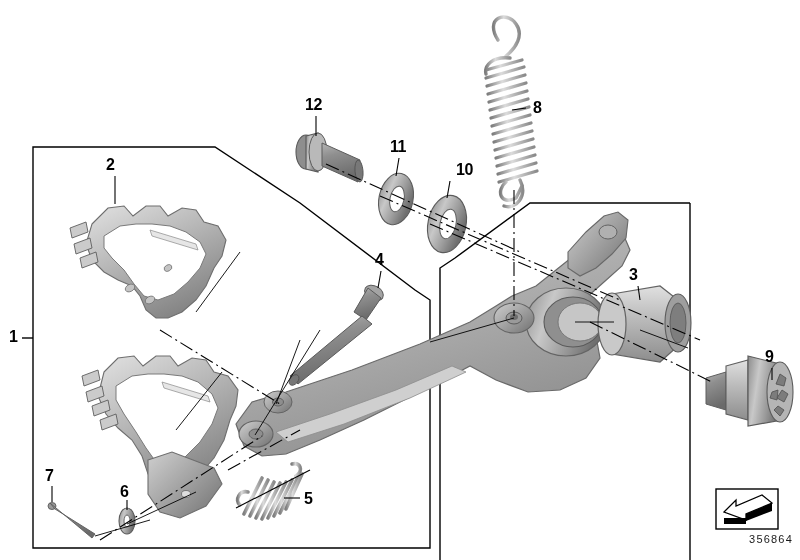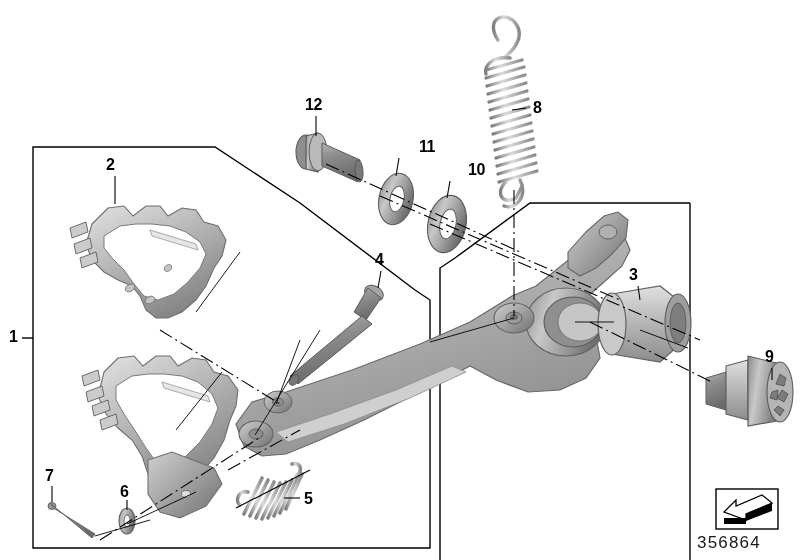--- a/index.html
+++ b/index.html
@@ -3,22 +3,22 @@
 <meta charset="utf-8">
 <style>
   html,body{margin:0;padding:0;background:#ffffff;}
   body{width:800px;height:560px;overflow:hidden;
        font-family:"Liberation Sans","DejaVu Sans",sans-serif;}
   #stage{position:relative;width:800px;height:560px;background:#ffffff;}
   #art{position:absolute;left:0;top:0;width:800px;height:560px;}
   .lbl{position:absolute;font-weight:bold;font-size:16px;color:#000;
        font-family:"Liberation Sans","DejaVu Sans",sans-serif;
        line-height:1;letter-spacing:-0.5px;user-select:none;}
-  #partnum{position:absolute;left:697px;top:533px;width:96px;text-align:left;
-           font-size:17px;color:#1a1a1a;letter-spacing:1.2px;}
+  #partnum{position:absolute;left:697px;top:533px;width:96px;text-align:right;
+           font-size:11px;color:#1a1a1a;letter-spacing:1.2px;}
 </style>
 </head>
 <body>
 
 <div id="stage">
 
   <svg id="art" viewBox="0 0 800 560">
     <defs>
       <linearGradient id="gMetA" x1="0" y1="0" x2="0.6" y2="1">
         <stop offset="0" stop-color="#e2e2e2"></stop>
@@ -299,19 +299,19 @@
 
   <div class="lbl" style="left:9px;top:329px;">1</div>
   <div class="lbl" style="left:106px;top:157px;">2</div>
   <div class="lbl" style="left:629px;top:267px;">3</div>
   <div class="lbl" style="left:375px;top:252px;">4</div>
   <div class="lbl" style="left:304px;top:491px;">5</div>
   <div class="lbl" style="left:120px;top:484px;">6</div>
   <div class="lbl" style="left:45px;top:468px;">7</div>
   <div class="lbl" style="left:533px;top:100px;">8</div>
   <div class="lbl" style="left:765px;top:349px;">9</div>
-  <div class="lbl" style="left:468px;top:162px;">10</div>
-  <div class="lbl" style="left:390px;top:139px;margin-left:29px;">11</div>
+  <div class="lbl" style="left:456px;top:162px;">10</div>
+  <div class="lbl" style="left:390px;top:139px;">11</div>
   <div class="lbl" style="left:305px;top:97px;">12</div>
 
   <div id="partnum">356864</div>
 
 </div>
 
 </body></html>

